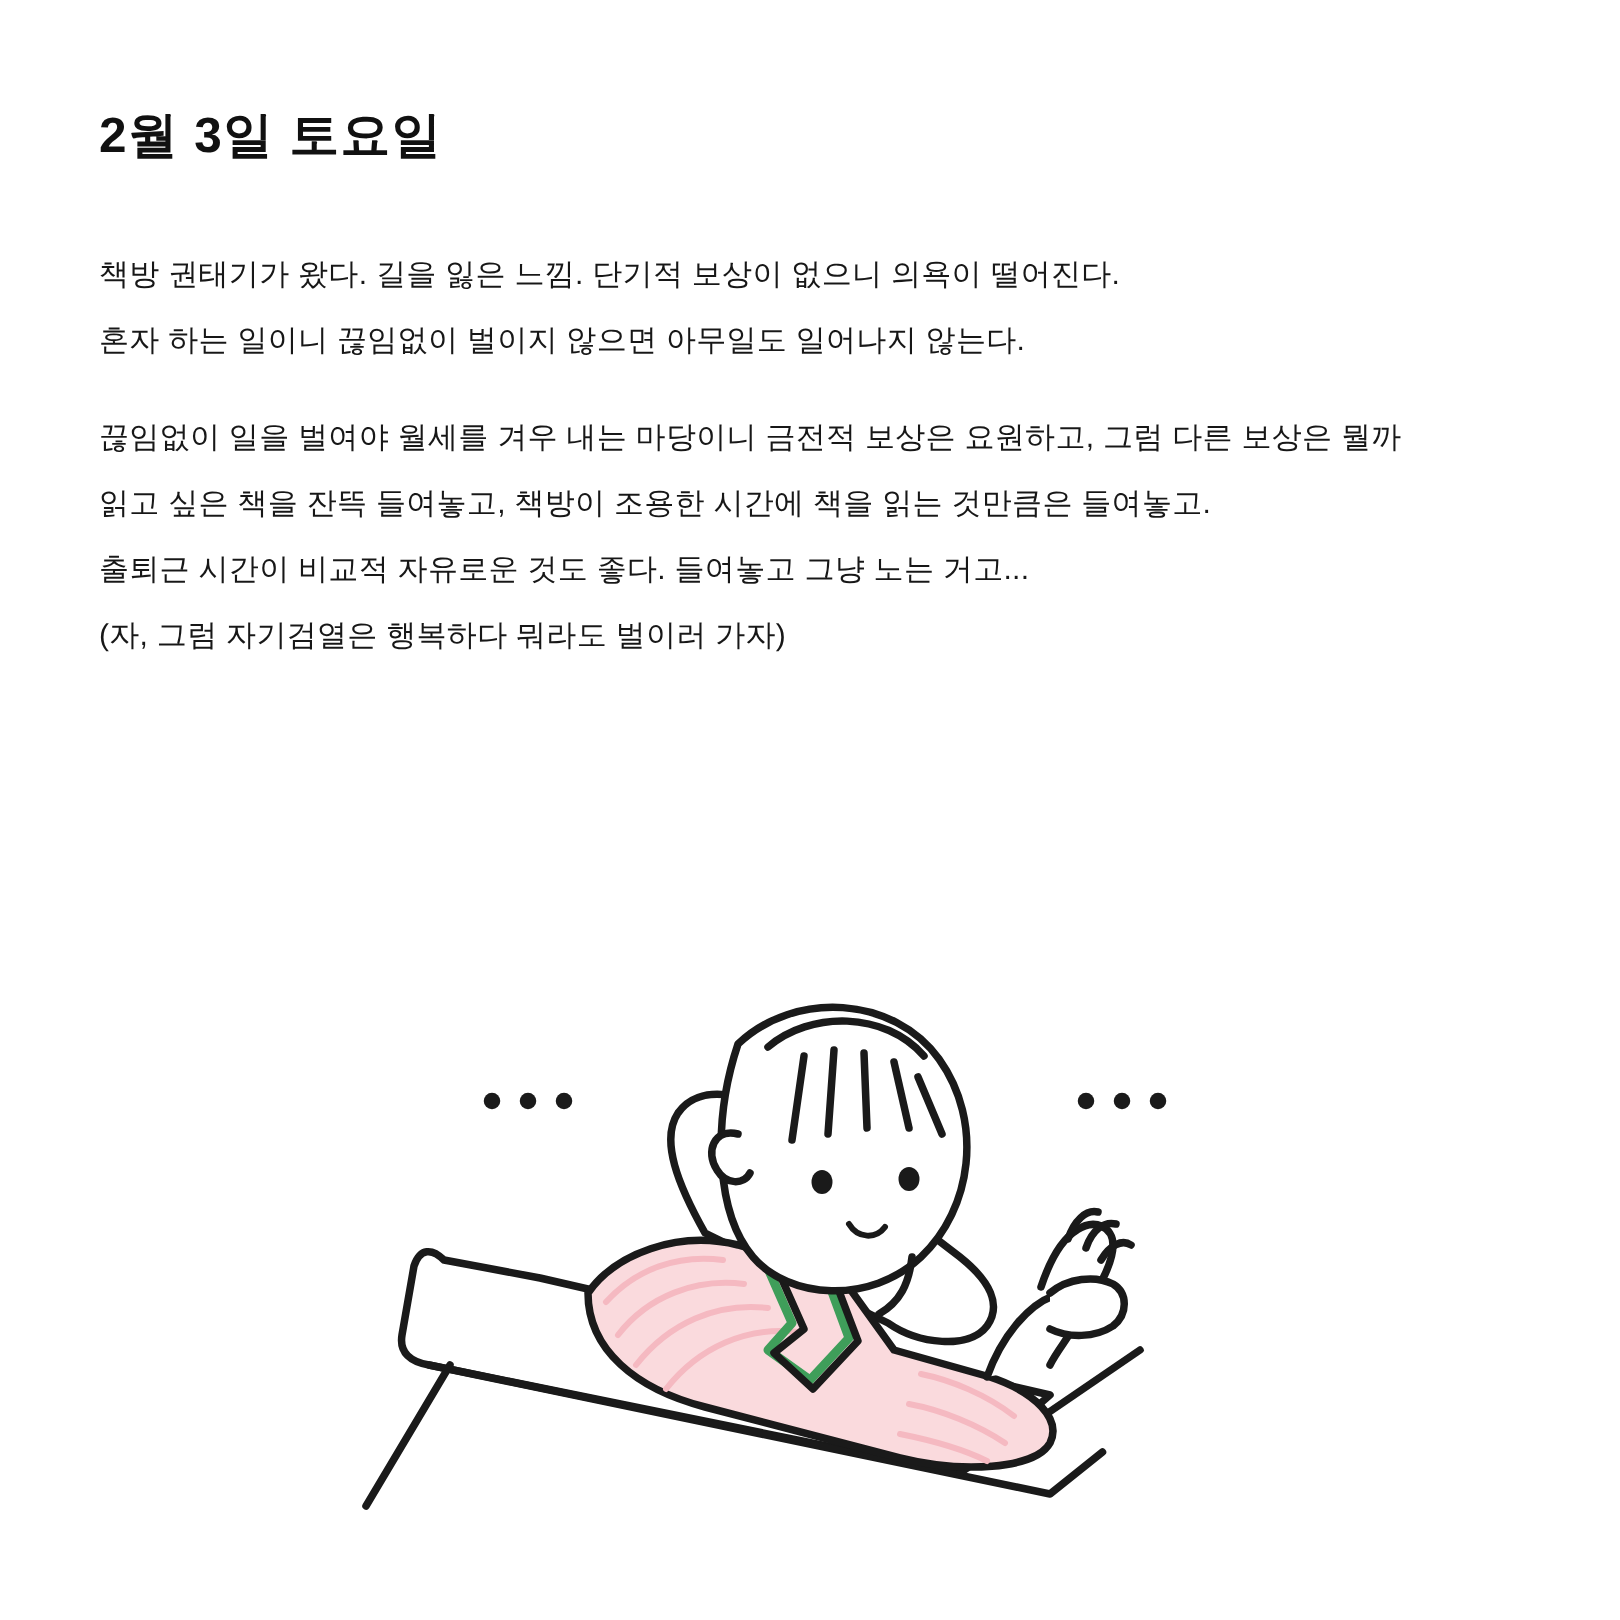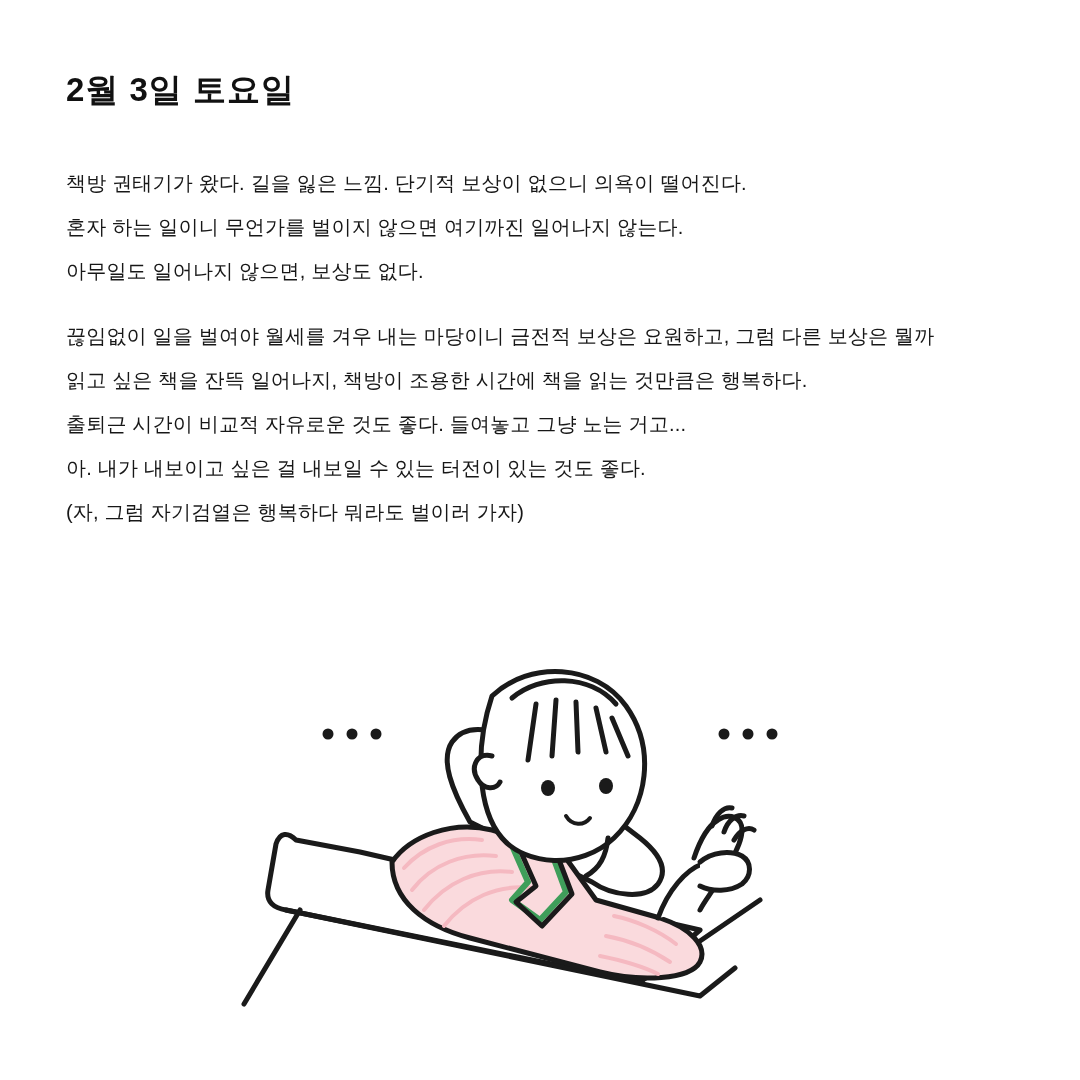--- a/index.html
+++ b/index.html
@@ -67,29 +67,27 @@
 </style>
 </head>
 <body>
 
 <div class="page">
 
   <h1 class="diary-title">2월 3일 토요일</h1>
 
   <div class="para block-1">
     <p>책방 권태기가 왔다. 길을 잃은 느낌. 단기적 보상이 없으니 의욕이 떨어진다.</p>
-    <p>혼자 하는 일이니 무언가를 벌이지 않으면 여기까진 일어나지 않는다.</p>
-    <p>아무일도 일어나지 않으면, 보상도 없다.</p>
+    <p>혼자 하는 일이니 끊임없이 벌이지 않으면 아무일도 일어나지 않는다.</p>
   </div>
 
   <div class="para block-2">
     <p>끊임없이 일을 벌여야 월세를 겨우 내는 마당이니 금전적 보상은 요원하고, 그럼 다른 보상은 뭘까</p>
-    <p>읽고 싶은 책을 잔뜩 일어나지, 책방이 조용한 시간에 책을 읽는 것만큼은 행복하다.</p>
+    <p>읽고 싶은 책을 잔뜩 들여놓고, 책방이 조용한 시간에 책을 읽는 것만큼은 들여놓고.</p>
     <p>출퇴근 시간이 비교적 자유로운 것도 좋다. 들여놓고 그냥 노는 거고...</p>
-    <p>아. 내가 내보이고 싶은 걸 내보일 수 있는 터전이 있는 것도 좋다.</p>
     <p>(자, 그럼 자기검열은 행복하다 뭐라도 벌이러 가자)</p>
   </div>
 
   <div class="illustration">
     <svg viewBox="0 0 1080 480" xmlns="http://www.w3.org/2000/svg">
       <g fill="none" stroke="#1a1a1a" stroke-width="5" stroke-linecap="round" stroke-linejoin="round">
 
         <g fill="#1a1a1a" stroke="none">
           <circle cx="328" cy="134" r="5.5"></circle>
           <circle cx="352" cy="134" r="5.5"></circle>

